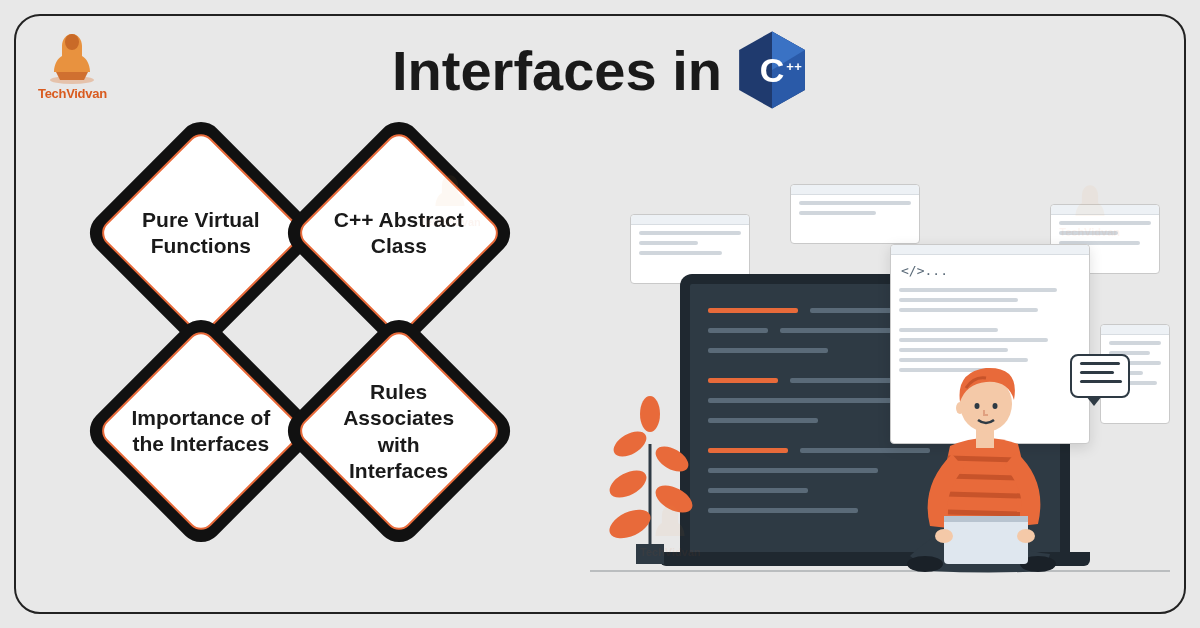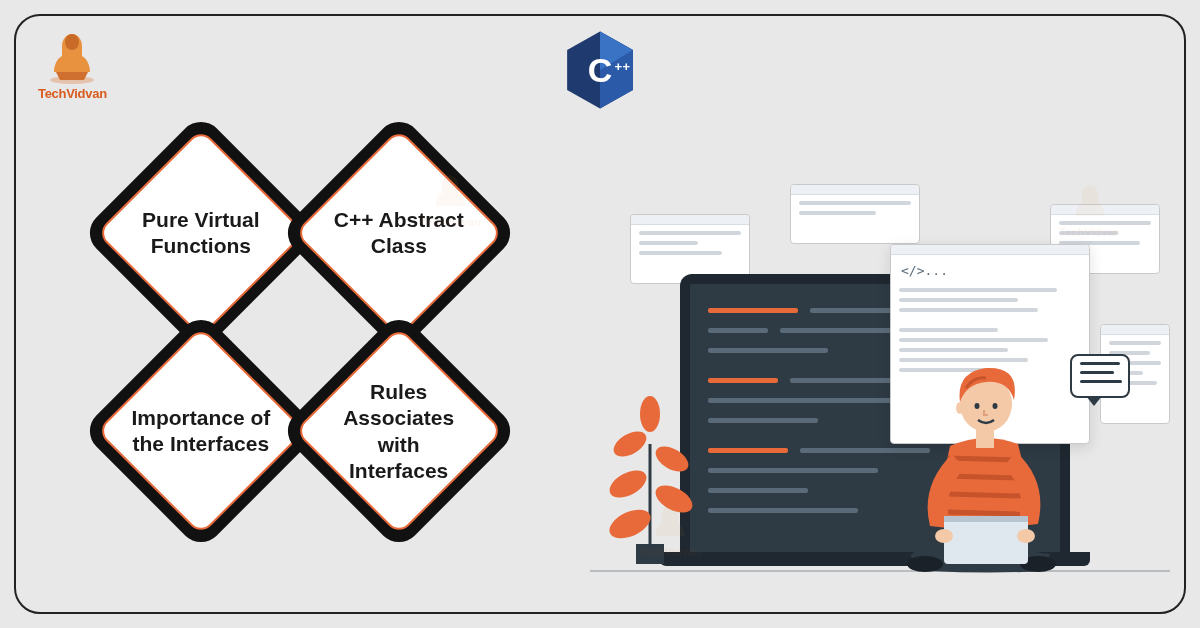--- a/index.html
+++ b/index.html
@@ -258,20 +258,21 @@
     <ellipse cx="26" cy="52" rx="22" ry="4" fill="#e07a3a" opacity="0.35"></ellipse>
     <path d="M26 6 C20 6 16 12 16 18 L16 28 C12 30 8 36 8 44 L44 44 C44 36 40 30 36 28 L36 18 C36 12 32 6 26 6 Z" fill="#e8923f"></path>
     <ellipse cx="26" cy="14" rx="7" ry="8" fill="#c96a28"></ellipse>
     <path d="M10 44 L42 44 L38 52 L14 52 Z" fill="#d07030"></path>
   </svg>
   <div class="logo-text">TechVidvan</div>
 </div>
 
 <div class="title-wrap">
   <div class="title">
+    <span>Interfaces in</span>
     <span class="cpp-badge">
       <svg viewBox="0 0 100 112">
         <polygon points="50,2 96,28 96,84 50,110 4,84 4,28" fill="#1f3a6e"></polygon>
         <polygon points="50,2 96,28 96,84 50,110 50,56" fill="#2a5aa8"></polygon>
         <polygon points="50,2 96,28 50,56" fill="#3a72c4"></polygon>
       </svg>
       <span class="cpp-letter">C</span>
       <span class="plus p1">+</span>
       <span class="plus p2">+</span>
     </span>

